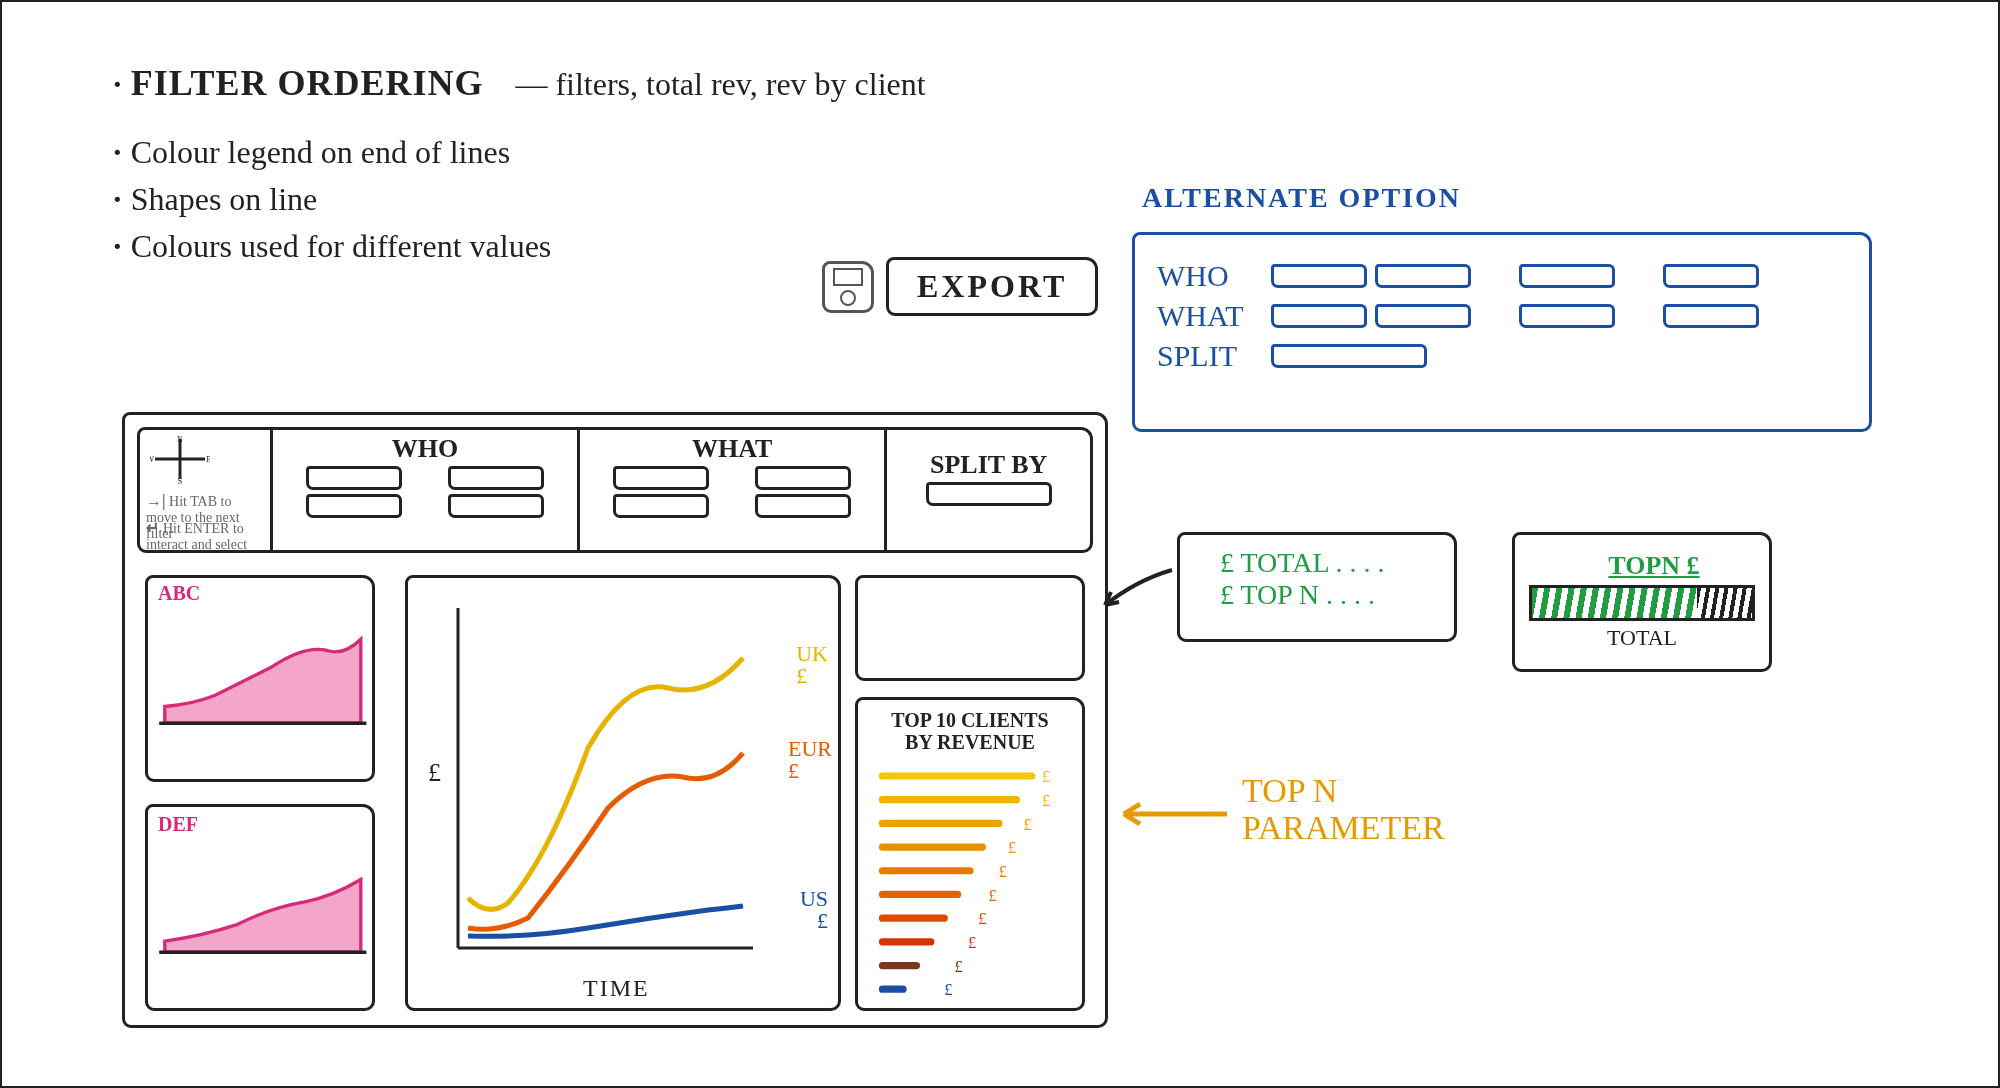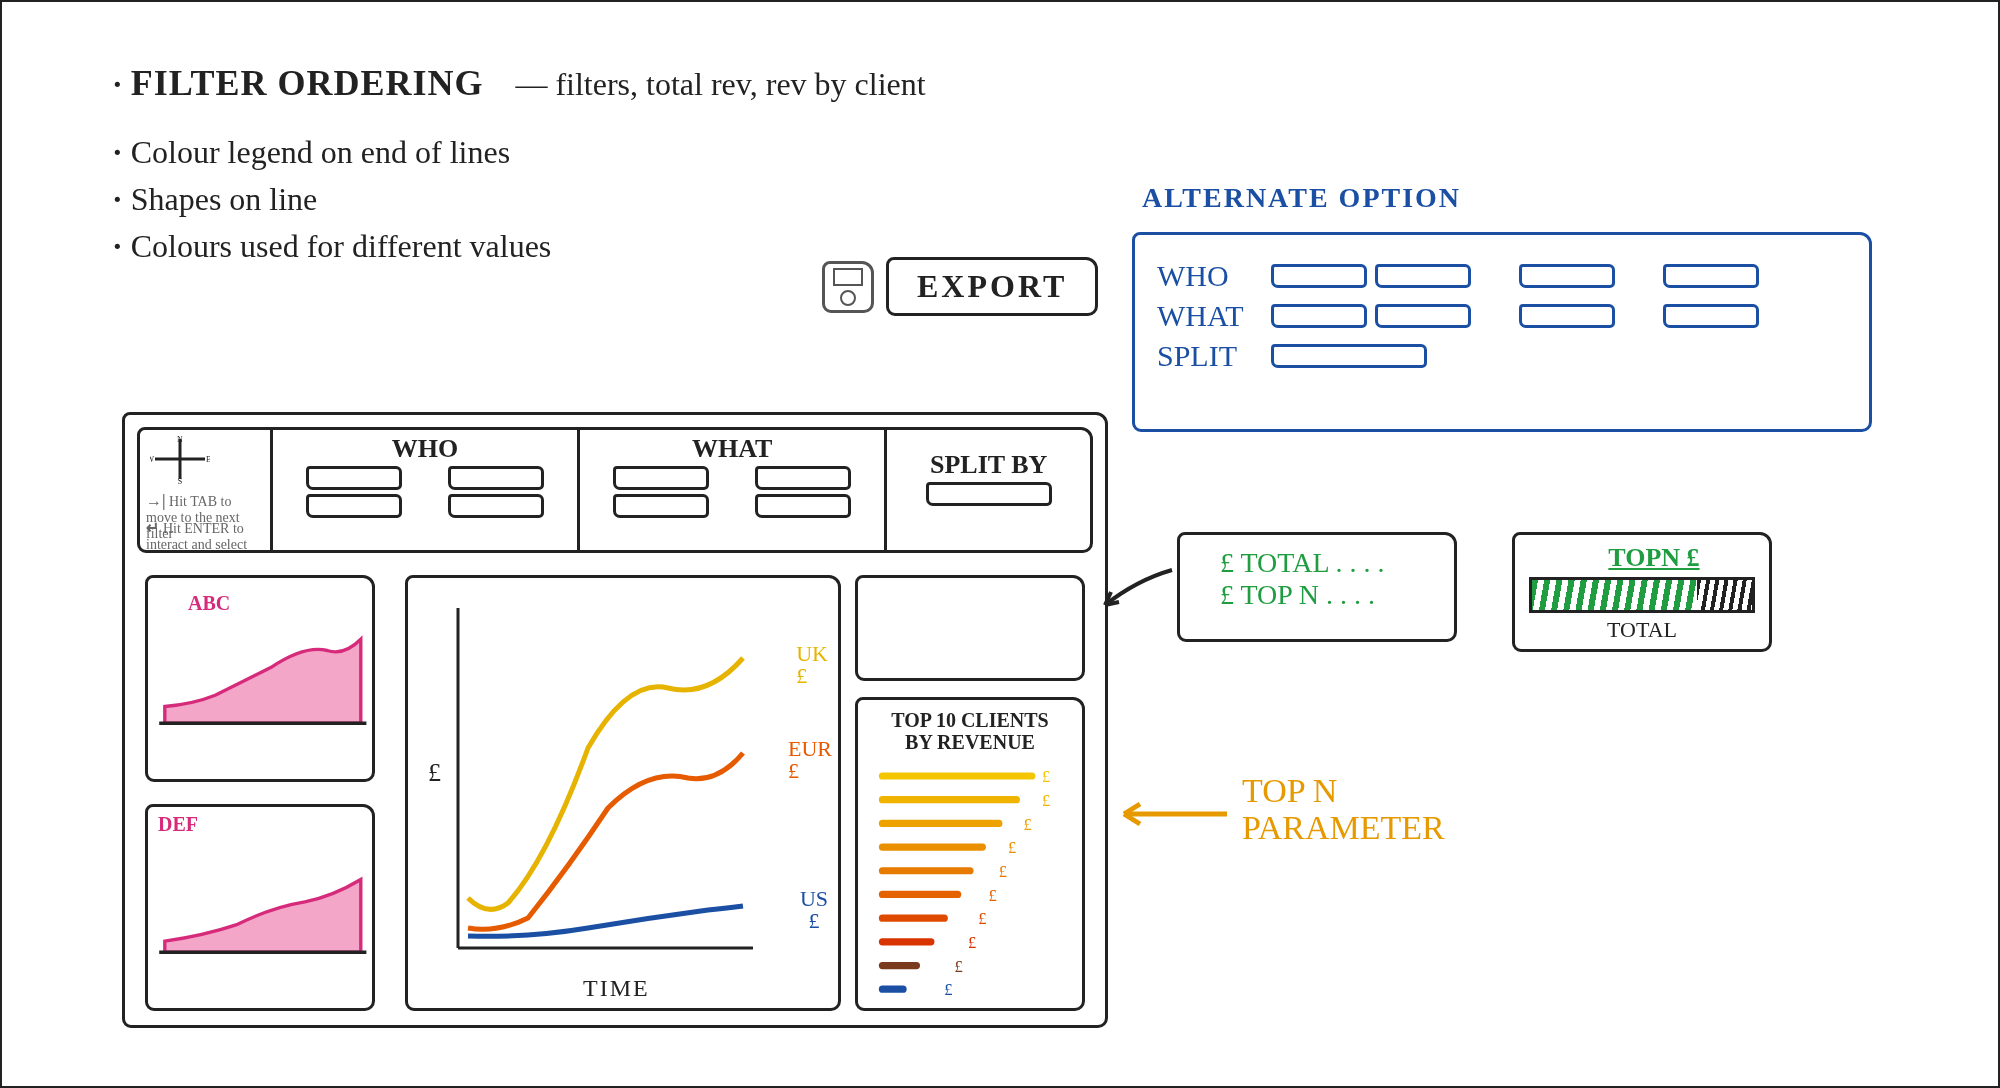--- a/index.html
+++ b/index.html
@@ -139,21 +139,21 @@
       <div style="flex:0.9;padding:20px 10px;">
         <div class="section-title">SPLIT BY</div>
         <div style="text-align:center;">
           <span class="slot" style="width:120px;"></span>
         </div>
       </div>
     </div>
 
     <div style="position:absolute;left:20px;top:160px;width:230px;bottom:14px;display:flex;flex-direction:column;gap:22px;">
       <div class="rough" style="flex:1;position:relative;">
-        <span class="magenta small" style="position:absolute;left:10px;top:14px;font-weight:600;margin-left:30px;">ABC</span>
+        <span class="magenta small" style="position:absolute;left:10px;top:4px;font-weight:600;">ABC</span>
         <svg viewBox="0 0 200 110" style="position:absolute;inset:0;width:100%;height:100%;">
           <path d="M15 95 L15 80 Q40 78 60 70 Q90 55 110 45 Q140 25 160 30 Q175 35 190 20 L190 95 Z" fill="#f4a6c9" stroke="#d62a7a" stroke-width="3"></path>
           <line x1="10" y1="95" x2="195" y2="95" class="axis"></line>
         </svg>
       </div>
       <div class="rough" style="flex:1;position:relative;">
         <span class="magenta small" style="position:absolute;left:10px;top:6px;font-weight:600;">DEF</span>
         <svg viewBox="0 0 200 110" style="position:absolute;inset:0;width:100%;height:100%;">
           <path d="M15 95 L15 85 Q50 80 80 70 Q110 55 140 50 Q165 45 190 30 L190 95 Z" fill="#f4a6c9" stroke="#d62a7a" stroke-width="3"></path>
           <line x1="10" y1="95" x2="195" y2="95" class="axis"></line>
@@ -177,21 +177,21 @@
       <span class="small" style="position:absolute;left:175px;bottom:6px;font-size:24px;letter-spacing:2px;">TIME</span>
       
       <div style="position:absolute;right:10px;top:65px;text-align:left;color:#e6b400;font-size:22px;line-height:1;">
         <div>UK</div>
         <div>£</div>
       </div>
       <div style="position:absolute;right:6px;top:160px;text-align:left;color:#e65a00;font-size:22px;line-height:1;">
         <div>EUR</div>
         <div>£</div>
       </div>
-      <div style="position:absolute;right:10px;top:310px;text-align:center;color:#1a4fa3;font-size:22px;line-height:1;">
+      <div style="position:absolute;right:10px;top:310px;text-align:right;color:#1a4fa3;font-size:22px;line-height:1;">
         <div>US</div>
         <div>£</div>
       </div>
     </div>
 
     <div class="rough" style="position:absolute;left:730px;top:160px;right:20px;height:100px;"></div>
 
     <div class="rough" style="position:absolute;left:730px;top:282px;right:20px;bottom:14px;padding:9px;">
       <div class="small" style="font-weight:600;text-align:center;line-height:1.1;">
         <div>TOP 10 CLIENTS</div>
@@ -227,21 +227,21 @@
   <svg class="abs" style="left:1095px;top:558px;width:80px;height:60px;overflow:visible;">
     <path d="M75 10 Q40 20 8 45" fill="none" stroke="#222" stroke-width="4"></path>
     <path d="M8 45 l14 -3 m-14 3 l6 -13" fill="none" stroke="#222" stroke-width="4"></path>
   </svg>
 
   <div class="abs rough" style="left:1175px;top:530px;width:280px;height:110px;padding:12px 16px;box-sizing:border-box;">
     <div class="green" style="font-size:28px;">£ TOTAL . . . .</div>
     <div class="green" style="font-size:28px;">£ TOP N . . . .</div>
   </div>
 
-  <div class="abs rough" style="left:1510px;top:530px;width:260px;height:120px;padding:8px 14px 4px;box-sizing:border-box;text-align:center;">
+  <div class="abs rough" style="left:1510px;top:530px;width:260px;height:140px;padding:16px 14px 4px;box-sizing:border-box;text-align:center;">
     <div class="green" style="font-size:26px;font-weight:600;text-decoration:underline;">TOPN £</div>
     <div style="margin-top:4px;display:flex;border:3px solid #222;height:30px;">
       <div style="flex:3;background:repeating-linear-gradient(100deg,#1f9d40 0 6px,transparent 6px 12px);"></div>
       <div style="flex:1;background:repeating-linear-gradient(100deg,#222 0 4px,transparent 4px 9px);"></div>
     </div>
     <div style="font-size:22px;margin-top:4px;">TOTAL</div>
   </div>
 
   <svg class="abs" style="left:1110px;top:790px;width:120px;height:50px;overflow:visible;">
     <line x1="115" y1="22" x2="12" y2="22" stroke="#e69a00" stroke-width="5"></line>

